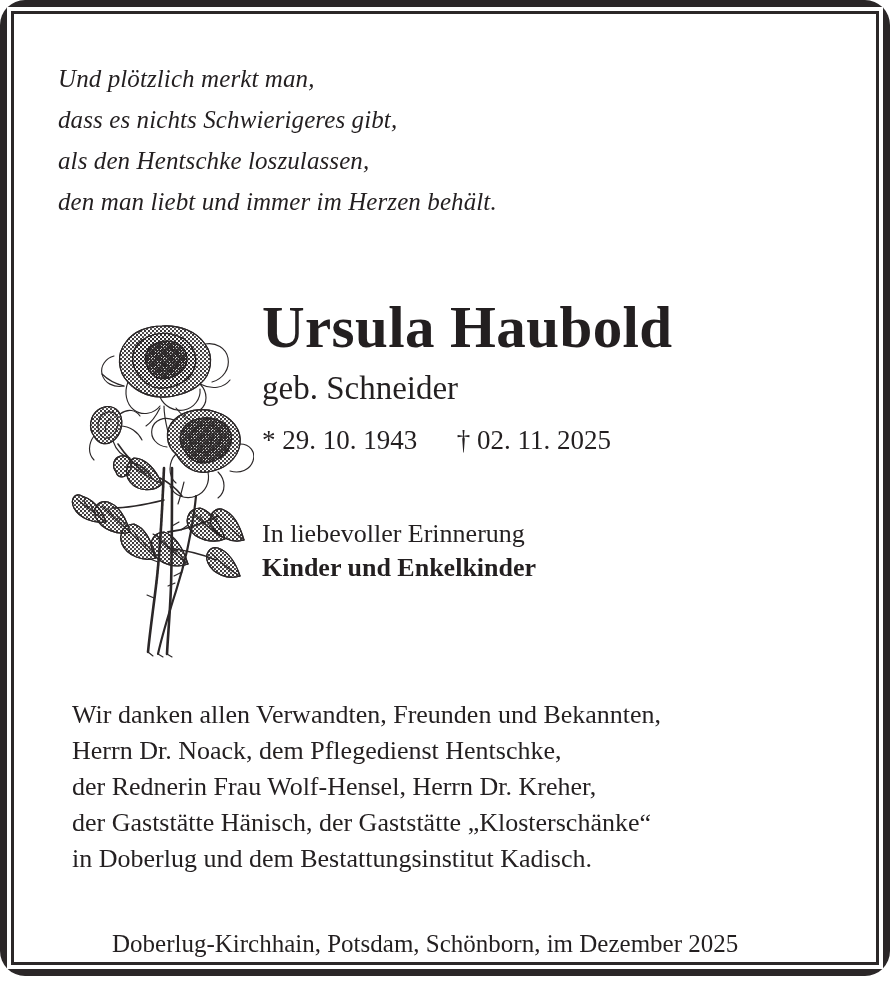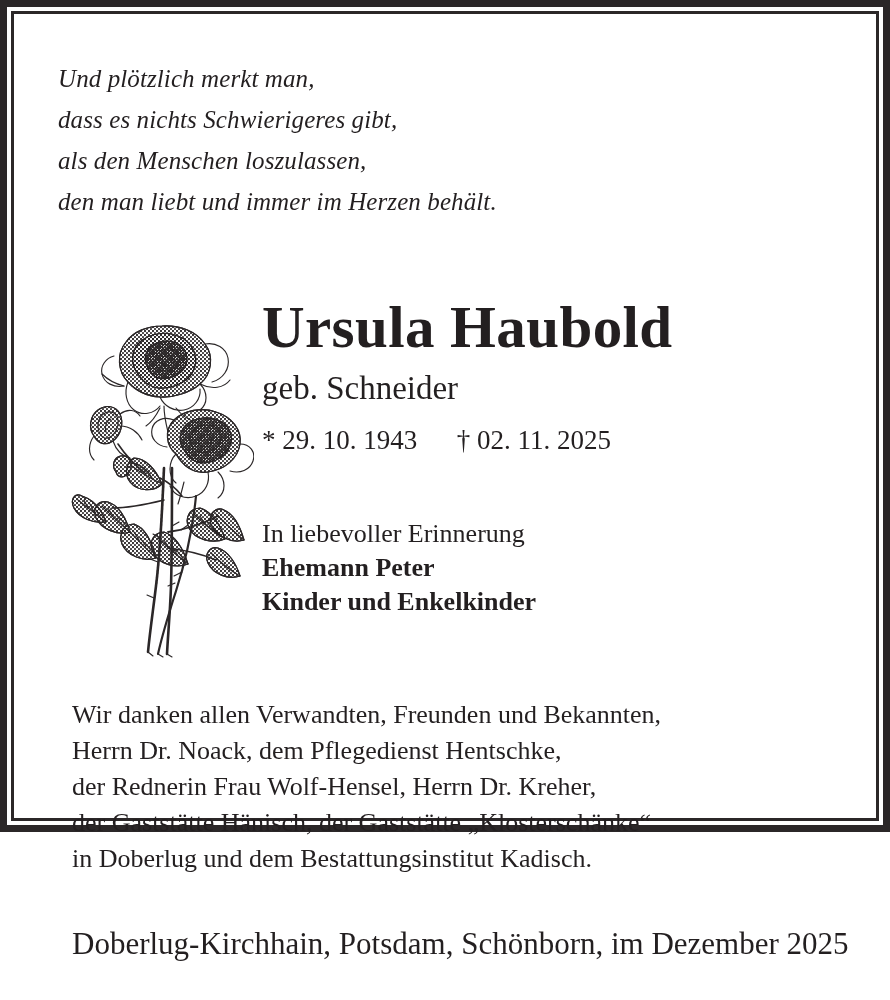--- a/index.html
+++ b/index.html
@@ -13,23 +13,24 @@
     font-family: "Liberation Serif", "DejaVu Serif", serif;
     color: #231f20;
     overflow: hidden;
   }
 
   
   .notice {
     position: relative;
     box-sizing: border-box;
     width: 890px;
-    height: 832px;
+    height: 976px;
     background: #2b2728;          
     padding: 7px;
+    border-radius: 25px;
   }
   .frame-gap {
     box-sizing: border-box;
     width: 100%;
     height: 100%;
     background: #ffffff;          
     padding: 4px;
   }
   .frame-inner {
     box-sizing: border-box;
@@ -131,37 +132,38 @@
   }
 
   
   .places {
     position: absolute;
     left: 58px;
     top: 913px;
     width: 790px;
   }
   .places-line {
-    font-size: 31px;
+    font-size: 25px;
     line-height: 34px;
     white-space: nowrap;
+    margin-left: 40px;
   }
 </style>
 </head>
 <body>
 
 <div class="notice">
   <div class="frame-gap">
     <div class="frame-inner">
       <div class="sheet">
 
         <div class="verse">
           <div class="verse-line">Und plötzlich merkt man,</div>
           <div class="verse-line">dass es nichts Schwierigeres gibt,</div>
-          <div class="verse-line">als den Menschen loszulassen,</div>
+          <div class="verse-line">als den Hentschke loszulassen,</div>
           <div class="verse-line">den man liebt und immer im Herzen behält.</div>
         </div>
 
         <div class="rose-art">
           <svg viewBox="0 0 186 372" xmlns="http://www.w3.org/2000/svg" fill="none" stroke="#2b2728" stroke-width="1.15" stroke-linecap="round" stroke-linejoin="round">
             <defs>
               <pattern id="stip" width="4" height="4" patternUnits="userSpaceOnUse">
                 <circle cx="1" cy="1" r=".55" fill="#4a4546"></circle>
                 <circle cx="3" cy="3" r=".45" fill="#4a4546"></circle>
               </pattern>
@@ -318,21 +320,20 @@
             <span>*</span>
             <span>29. 10. 1943</span>
             <span class="date-gap"></span>
             <span>†</span>
             <span>02. 11. 2025</span>
           </div>
         </div>
 
         <div class="dedication">
           <div class="dedication-intro">In liebevoller Erinnerung</div>
-          <div class="dedication-strong">Ehemann Peter</div>
           <div class="dedication-strong">Kinder und Enkelkinder</div>
         </div>
 
         <div class="thanks">
           <div class="thanks-line">Wir danken allen Verwandten, Freunden und Bekannten,</div>
           <div class="thanks-line">Herrn Dr. Noack, dem Pflegedienst Hentschke,</div>
           <div class="thanks-line">der Rednerin Frau Wolf-Hensel, Herrn Dr. Kreher,</div>
           <div class="thanks-line">der Gaststätte Hänisch, der Gaststätte „Klosterschänke“</div>
           <div class="thanks-line">in Doberlug und dem Bestattungsinstitut Kadisch.</div>
         </div>

